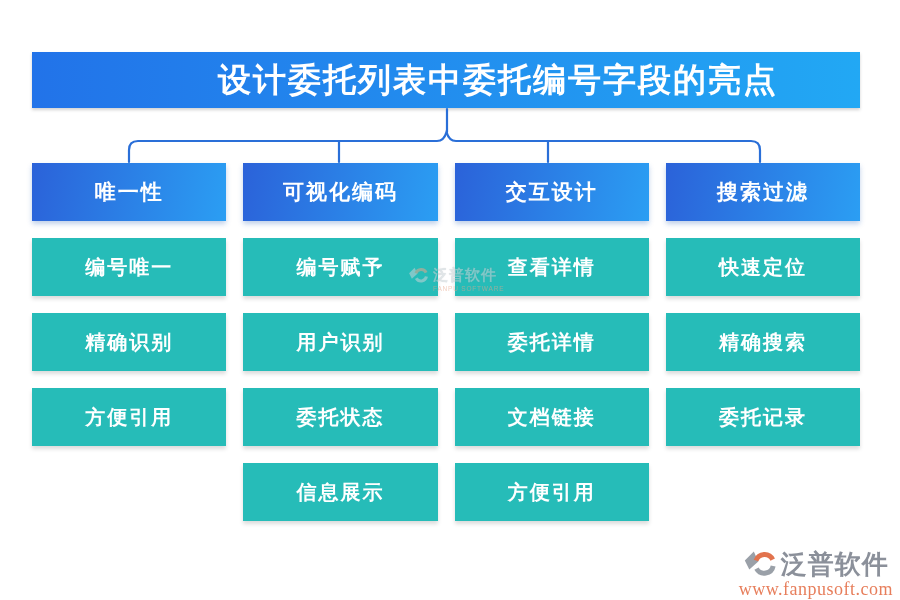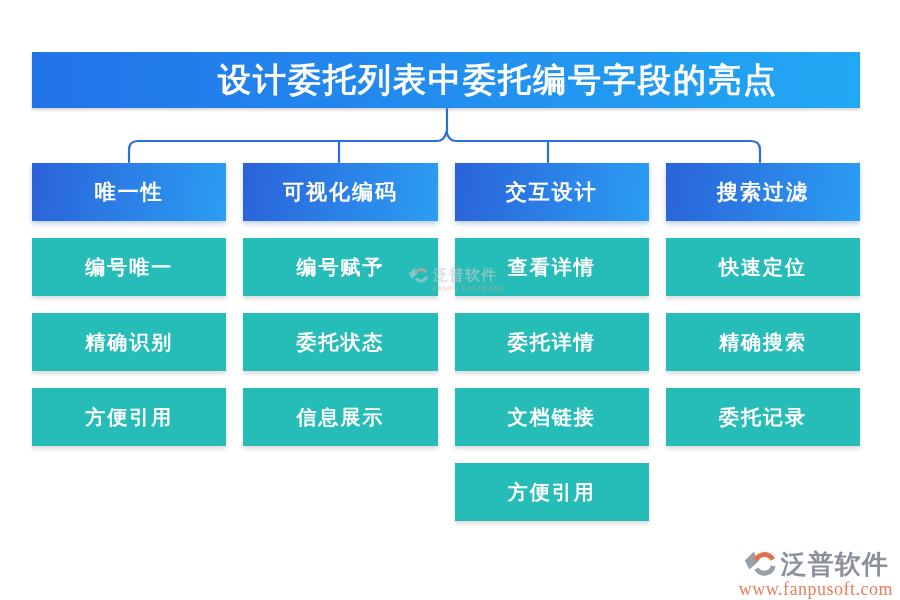--- a/index.html
+++ b/index.html
@@ -114,20 +114,23 @@
   </div>
 
   <div class="col">
     <div class="col-header">
       <span>可视化编码</span>
     </div>
     <div class="col-item">
         <span>编号赋予</span>
       </div>
     <div class="col-item">
+        <span>用户识别</span>
+      </div>
+    <div class="col-item">
         <span>委托状态</span>
       </div>
     <div class="col-item">
         <span>信息展示</span>
       </div>
   </div>
 
   <div class="col">
     <div class="col-header">
       <span>交互设计</span>

